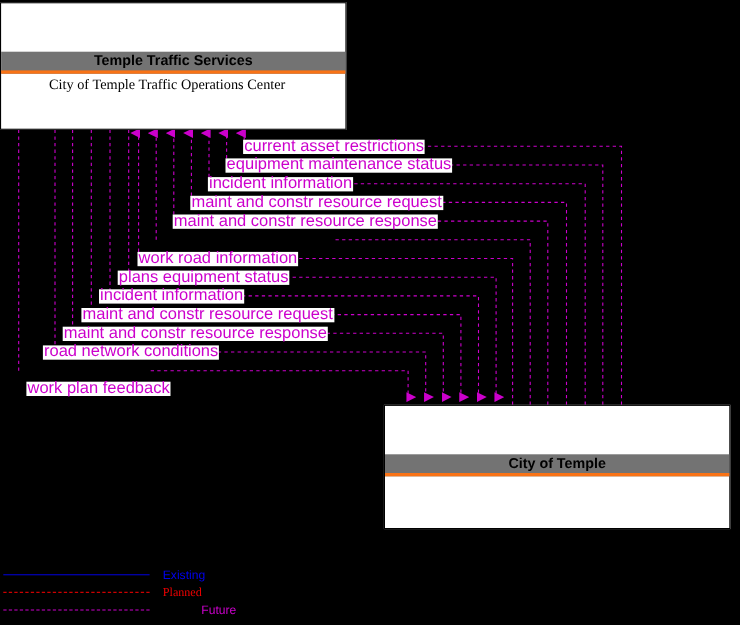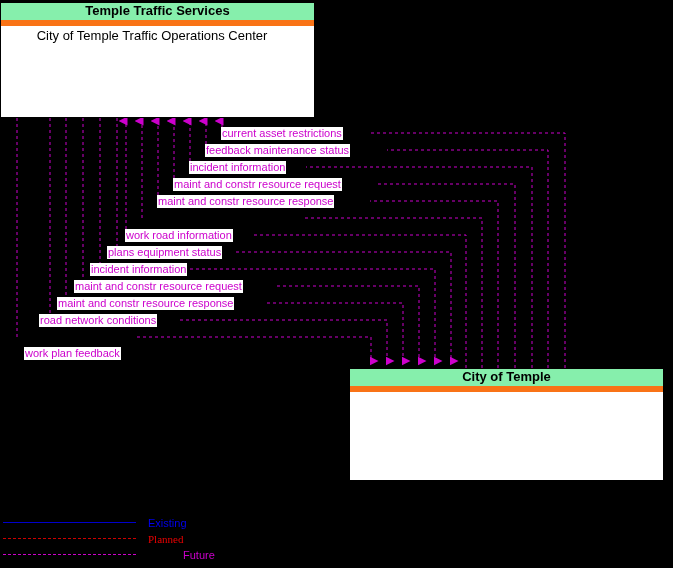--- a/index.html
+++ b/index.html
@@ -5,33 +5,33 @@
   html,body{margin:0;padding:0;background:#000;}
   body{width:673px;height:568px;position:relative;overflow:hidden;
        font-family:"Liberation Sans","DejaVu Sans",sans-serif;}
 
   .canvas{position:absolute;left:0;top:0;width:673px;height:568px;}
   svg.wires{position:absolute;left:0;top:0;width:673px;height:568px;}
 
   
   .entity{position:absolute;background:#ffffff;border:1px solid #000;
           box-sizing:border-box;}
-  .entity .ehead{background:#86efac;border-bottom:6px solid #f97316;
+  .entity .ehead{background:#737373;border-bottom:3px solid #f97316;
           text-align:center;font-size:13px;color:#000;
           line-height:16px;height:17px;font-weight:bold;
-          white-space:nowrap;overflow:hidden;}
+          white-space:nowrap;overflow:hidden;margin-top:44px;}
   .entity .ebody{text-align:center;font-size:13px;color:#000;
-          padding:2px 15px 0 4px;line-height:15px;}
+          padding:2px 15px 0 4px;line-height:15px;font-family:Liberation Serif, serif;}
 
   #box-tops{left:0px;top:2px;width:315px;height:116px;}
   #box-bottom{left:349px;top:368px;width:315px;height:113px;}
 
   
   .flow-label{position:absolute;background:#ffffff;color:#cc00cc;
-      font-size:11px;line-height:12px;height:13px;white-space:nowrap;
+      font-size:15px;line-height:12px;height:13px;white-space:nowrap;
       padding:0 1px;box-sizing:border-box;}
 
   
   .legend{position:absolute;left:0px;top:515px;width:260px;height:50px;}
   .legend-row{position:relative;height:16px;}
   .legend-line{position:absolute;left:3px;top:7px;width:133px;height:0;
       border-top-width:1px;border-top-style:solid;}
   .lg-existing{border-top-color:#0000cc;border-top-style:solid;}
   .lg-planned{border-top-color:#cc0000;border-top-style:dashed;}
   .lg-future{border-top-color:#cc00cc;border-top-style:dashed;}
@@ -102,21 +102,21 @@
   <div class="entity" id="box-tops">
     <div class="ehead">Temple Traffic Services</div>
     <div class="ebody">City of Temple Traffic Operations Center</div>
   </div>
 
   <div class="entity" id="box-bottom">
     <div class="ehead">City of Temple</div>
   </div>
 
   <div class="flow-label" style="left:221px;top:127px;">current asset restrictions</div>
-  <div class="flow-label" style="left:205px;top:144px;">feedback maintenance status</div>
+  <div class="flow-label" style="left:205px;top:144px;">equipment maintenance status</div>
   <div class="flow-label" style="left:189px;top:161px;">incident information</div>
   <div class="flow-label" style="left:173px;top:178px;">maint and constr resource request</div>
   <div class="flow-label" style="left:157px;top:195px;">maint and constr resource response</div>
   <div class="flow-label" style="left:125px;top:229px;">work road information</div>
   <div class="flow-label" style="left:107px;top:246px;">plans equipment status</div>
   <div class="flow-label" style="left:90px;top:263px;">incident information</div>
   <div class="flow-label" style="left:74px;top:280px;">maint and constr resource request</div>
   <div class="flow-label" style="left:57px;top:297px;">maint and constr resource response</div>
   <div class="flow-label" style="left:39px;top:314px;">road network conditions</div>
   <div class="flow-label" style="left:24px;top:347px;">work plan feedback</div>

